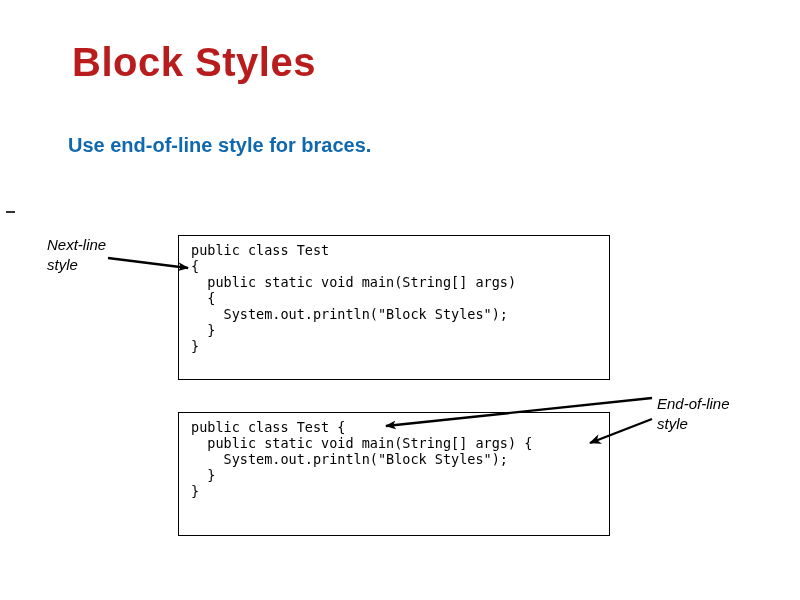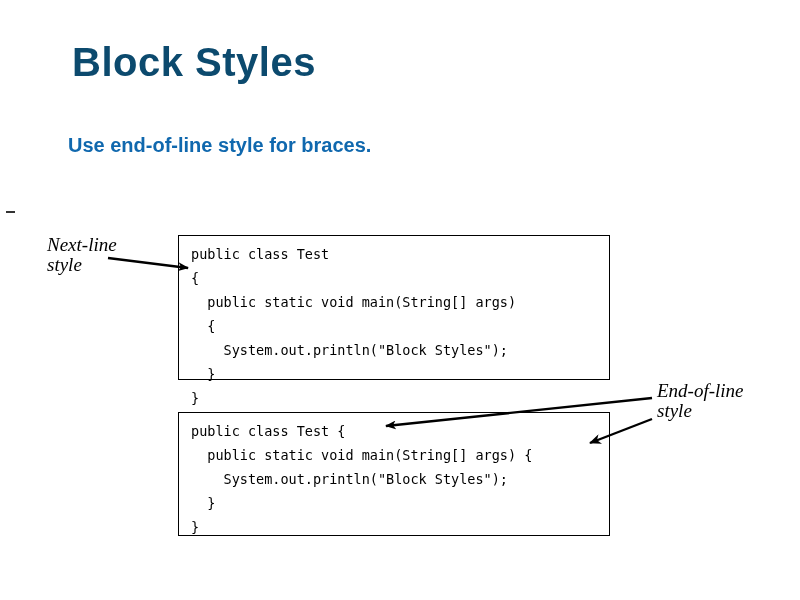--- a/index.html
+++ b/index.html
@@ -17,21 +17,21 @@
   }
 
   
   #slide-title {
     position: absolute;
     left: 72px;
     top: 40px;
     font-family: "Liberation Sans", sans-serif;
     font-size: 40px;
     font-weight: bold;
-    color: #0c4a6e;
+    color: #b91c1c;
     letter-spacing: 0.5px;
     white-space: nowrap;
   }
   #slide-subtitle {
     position: absolute;
     left: 68px;
     top: 134px;
     font-family: "Liberation Sans", sans-serif;
     font-size: 20px;
     font-weight: bold;
@@ -68,42 +68,42 @@
     width: 432px;
     height: 124px;
   }
   .code-text {
     position: absolute;
     left: 12px;
     top: 6px;
     margin: 0;
     font-family: "DejaVu Sans Mono", "Liberation Mono", monospace;
     font-size: 13.5px;
-    line-height: 24px;
+    line-height: 16px;
     color: #000000;
     white-space: pre;
   }
 
   
   .annotation-label {
     position: absolute;
-    font-family: Liberation Serif, serif;
+    font-family: Liberation Sans, sans-serif;
     font-style: italic;
-    font-size: 19px;
+    font-size: 15px;
     line-height: 20px;
     color: #000000;
     white-space: pre-line;
   }
   #label-next-line {
     left: 47px;
     top: 235px;
   }
   #label-end-of-line {
     left: 657px;
-    top: 381px;
+    top: 394px;
   }
 
   
   #arrow-layer {
     position: absolute;
     left: 0;
     top: 0;
     width: 800px;
     height: 600px;
     pointer-events: none;

